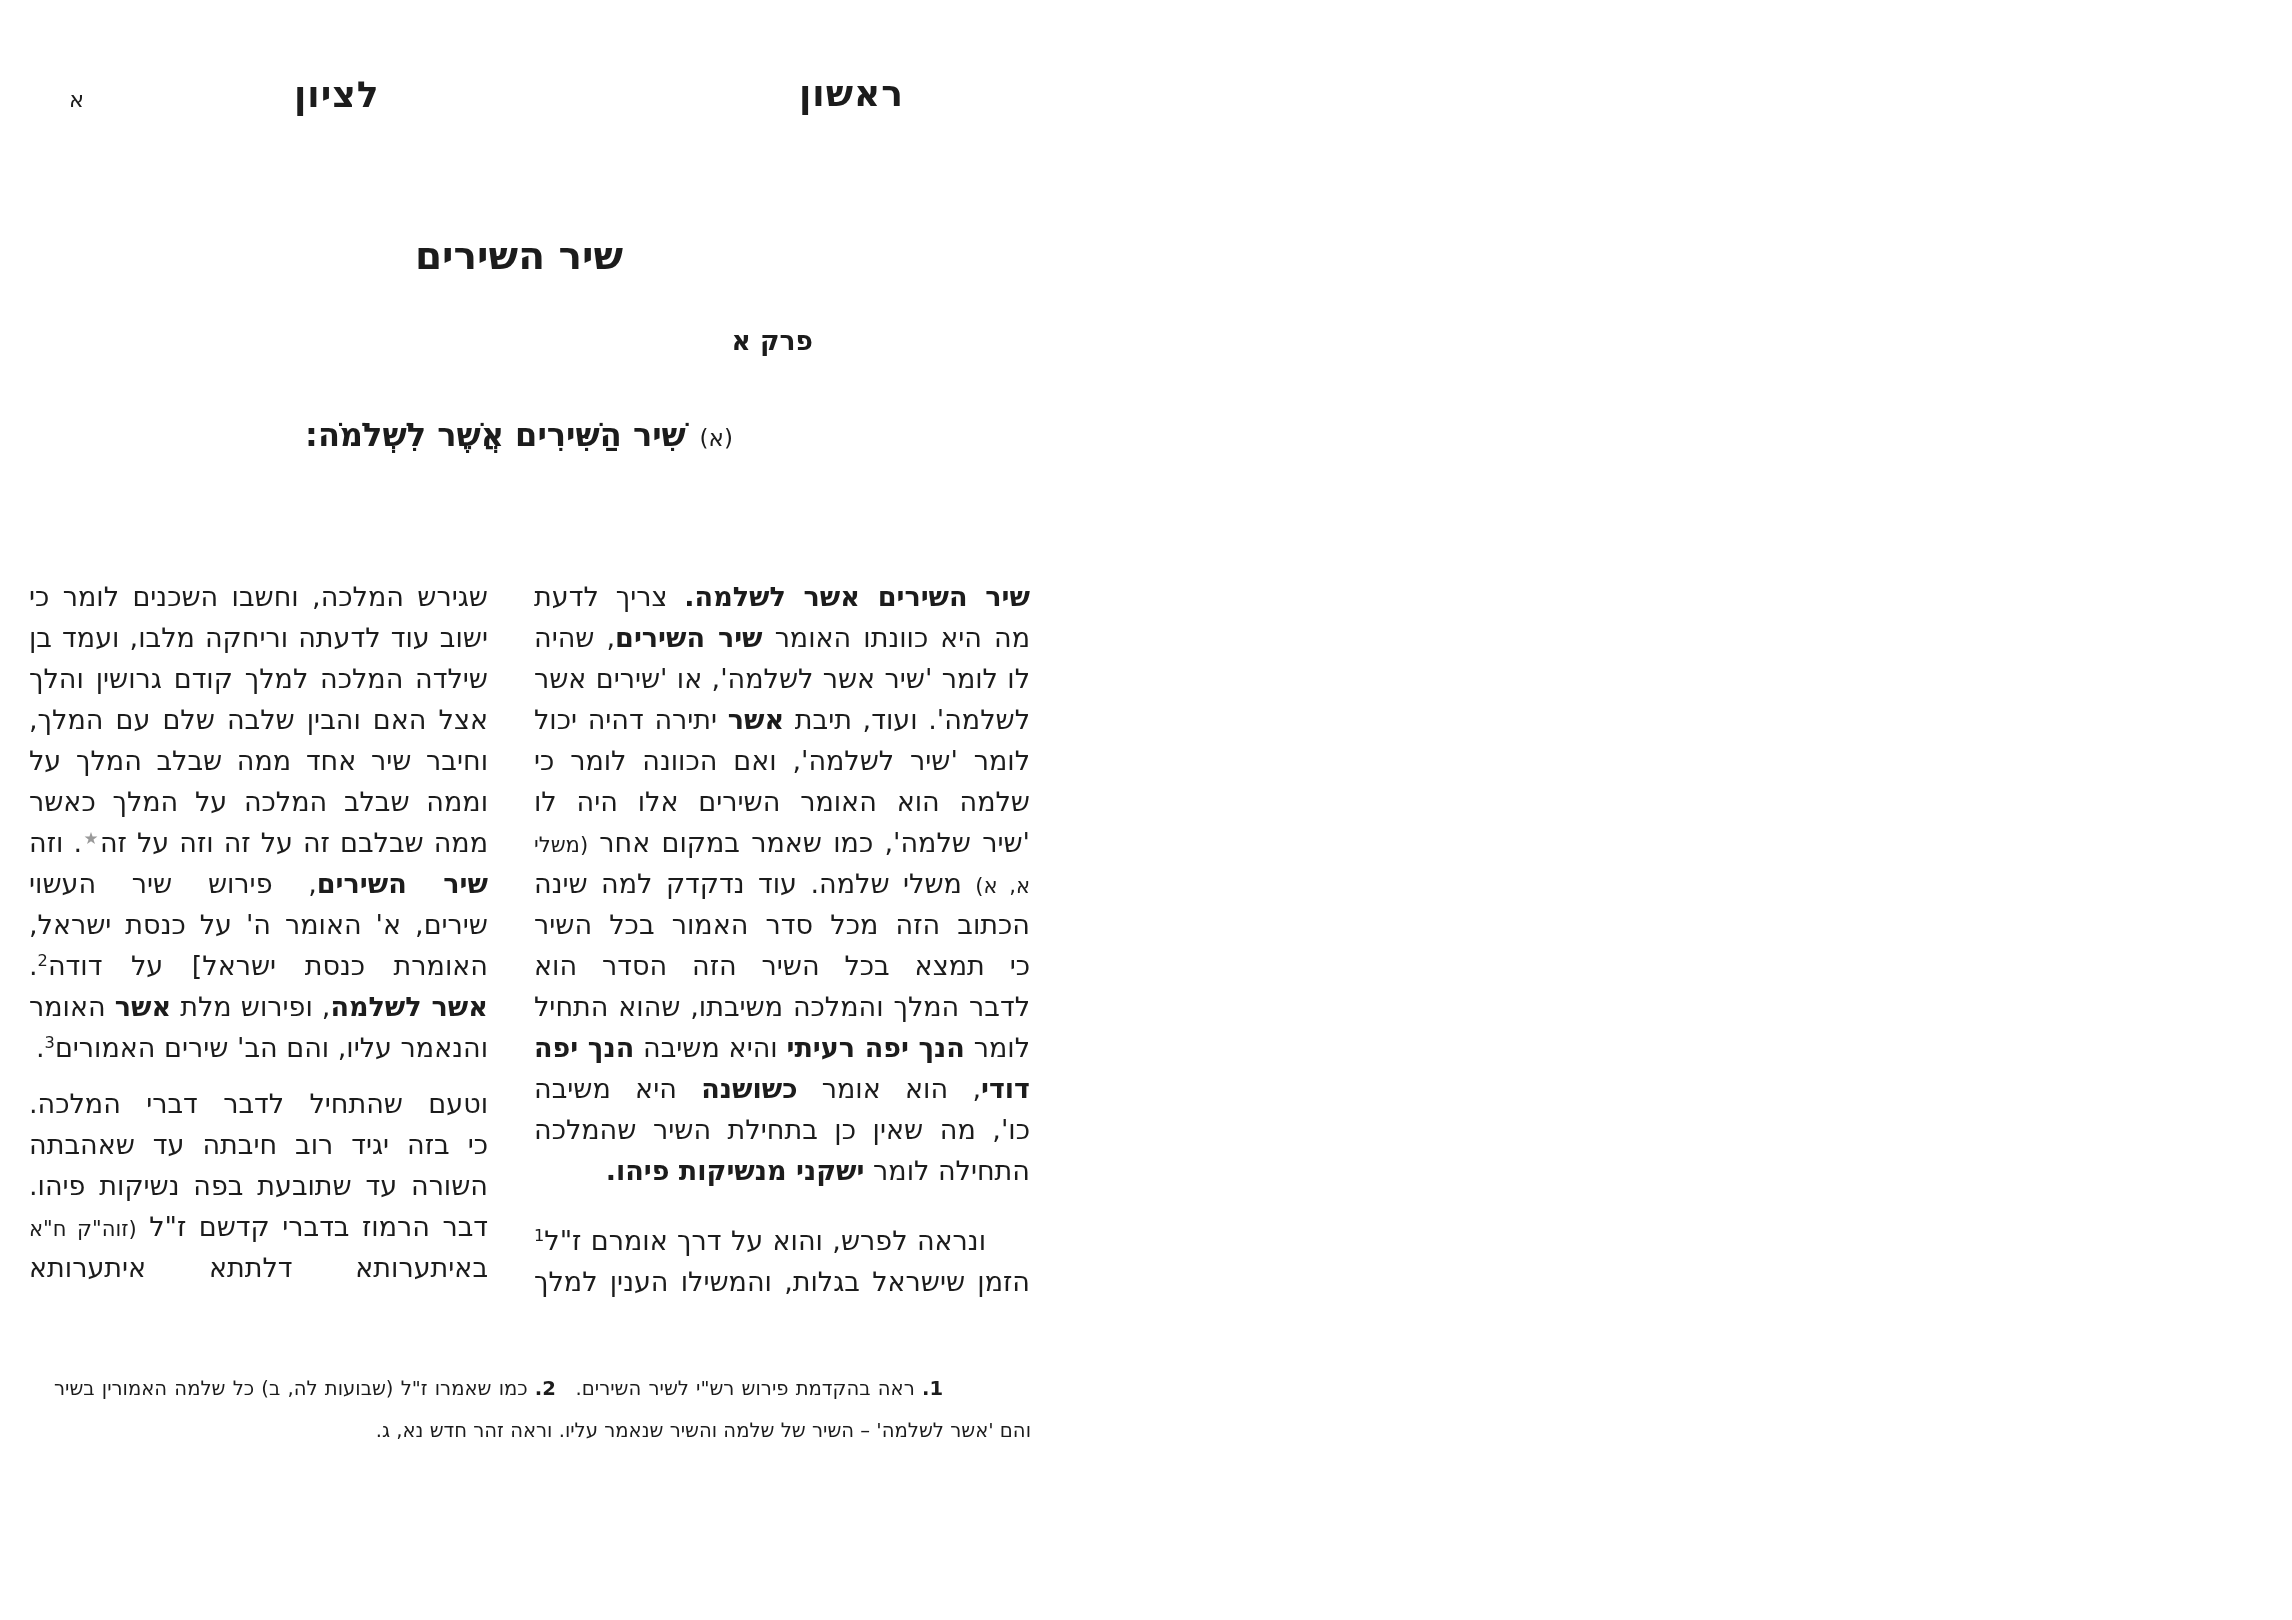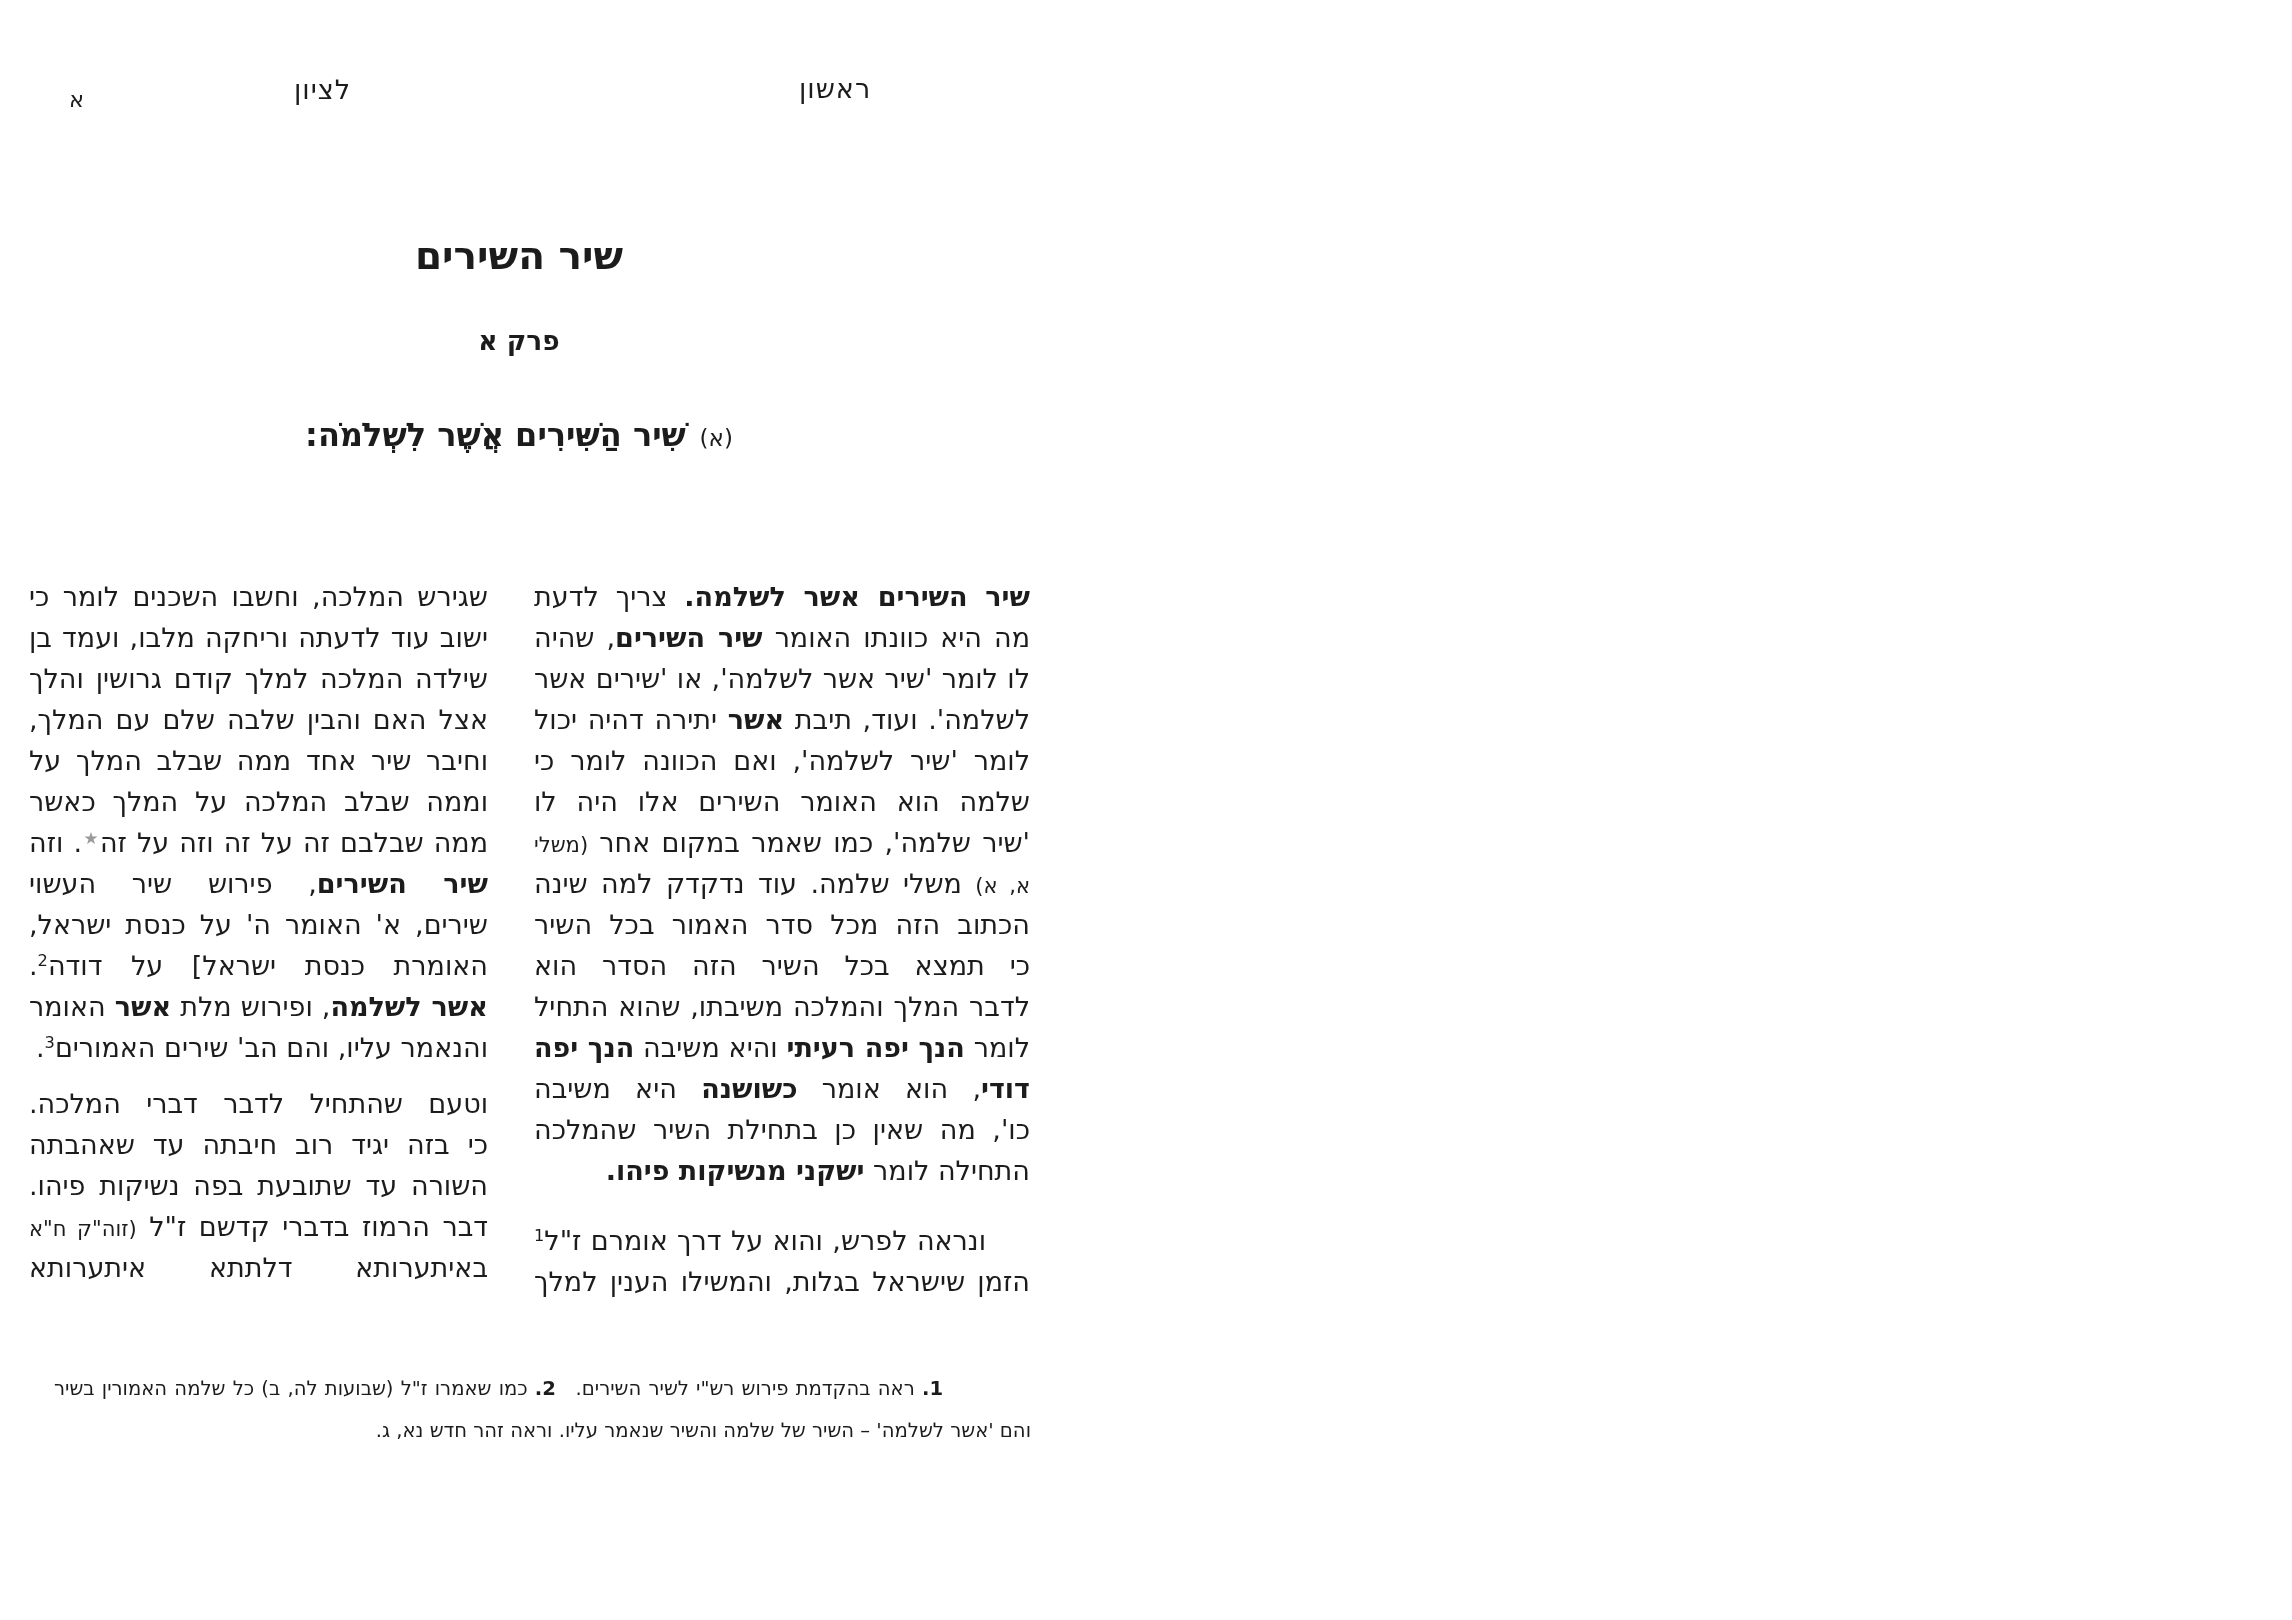--- a/index.html
+++ b/index.html
@@ -4,21 +4,21 @@
 <style>
   html,body{margin:0;padding:0;background:#e8e8e8;}
   #canvas{
     position:relative;width:2293px;height:1620px;background:#ffffff;
     font-family:"DejaVu Sans",sans-serif;color:#1c1c1c;overflow:hidden;
   }
   .abs{position:absolute;}
   .rtl{direction:rtl;unicode-bidi:embed;}
   .ctr{text-align:center;}
   
-  .runhead{font-weight:normal;font-size:27px;letter-spacing:1px;}
+  .runhead{font-weight:bold;font-size:36px;letter-spacing:1px;}
   .pagenum{font-size:22.5px;}
   
   .booktitle{font-weight:bold;font-size:39px;}
   .chapter{font-weight:bold;font-size:26.5px;}
   .verse{font-weight:bold;font-size:32px;white-space:nowrap;}
   .verse .vnum{font-size:0.72em;font-weight:normal;padding-left:13.7px;}
   
   .col{font-size:27px;line-height:41px;}
   .col-right{left:534px;top:576px;width:496px;}
   .col-left{left:29px;top:576px;width:459px;}
@@ -36,21 +36,21 @@
 </head>
 <body>
 
 <div id="canvas">
 
   <div class="abs pagenum" style="left:69px;top:86px;">א</div>
   <div class="abs runhead rtl" style="left:294px;top:74px;">לציון</div>
   <div class="abs runhead rtl" style="left:799px;top:73px;">ראשון</div>
 
   <div class="abs ctr booktitle rtl" style="left:225px;top:233px;width:588px;">שיר השירים</div>
-  <div class="abs ctr chapter rtl" style="left:225px;top:325px;width:588px;">פרק א</div>
+  <div class="abs ctr chapter rtl" style="left:225px;top:325px;width:588px;text-align:right;">פרק א</div>
   <div class="abs ctr verse rtl" style="left:225px;top:416px;width:588px;">
     <span class="vnum">(א)</span><span>שִׁיר הַשִּׁירִים אֲשֶׁר לִשְׁלֹמֹה:</span>
   </div>
 
   <div class="abs col col-right rtl">
       <div class="para">
         <div class="tl"><span class="b">שיר השירים אשר לשלמה.</span><span class=""> צריך לדעת</span></div>
         <div class="tl"><span class="">מה היא כוונתו האומר </span><span class="b">שיר השירים</span><span class="">, שהיה</span></div>
         <div class="tl"><span class="">לו לומר 'שיר אשר לשלמה', או 'שירים אשר</span></div>
         <div class="tl"><span class="">לשלמה'. ועוד, תיבת </span><span class="b">אשר</span><span class=""> יתירה דהיה יכול</span></div>

